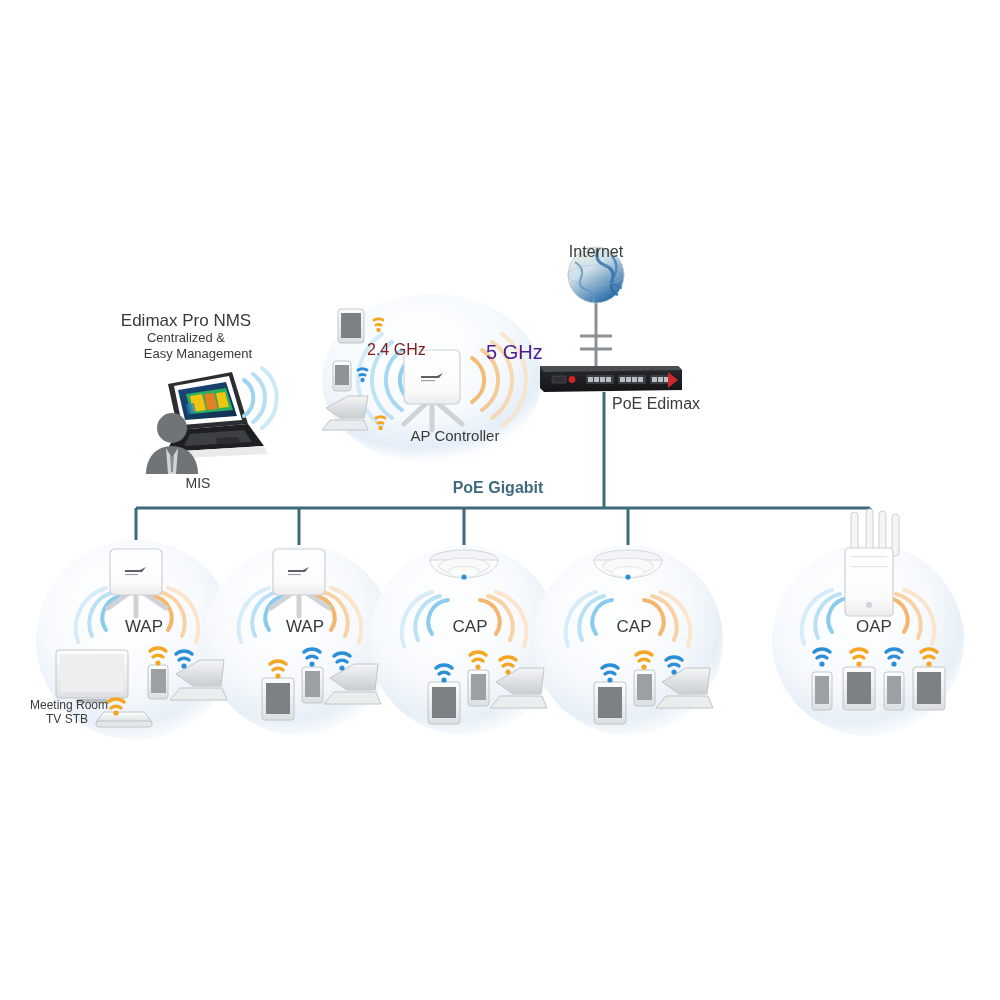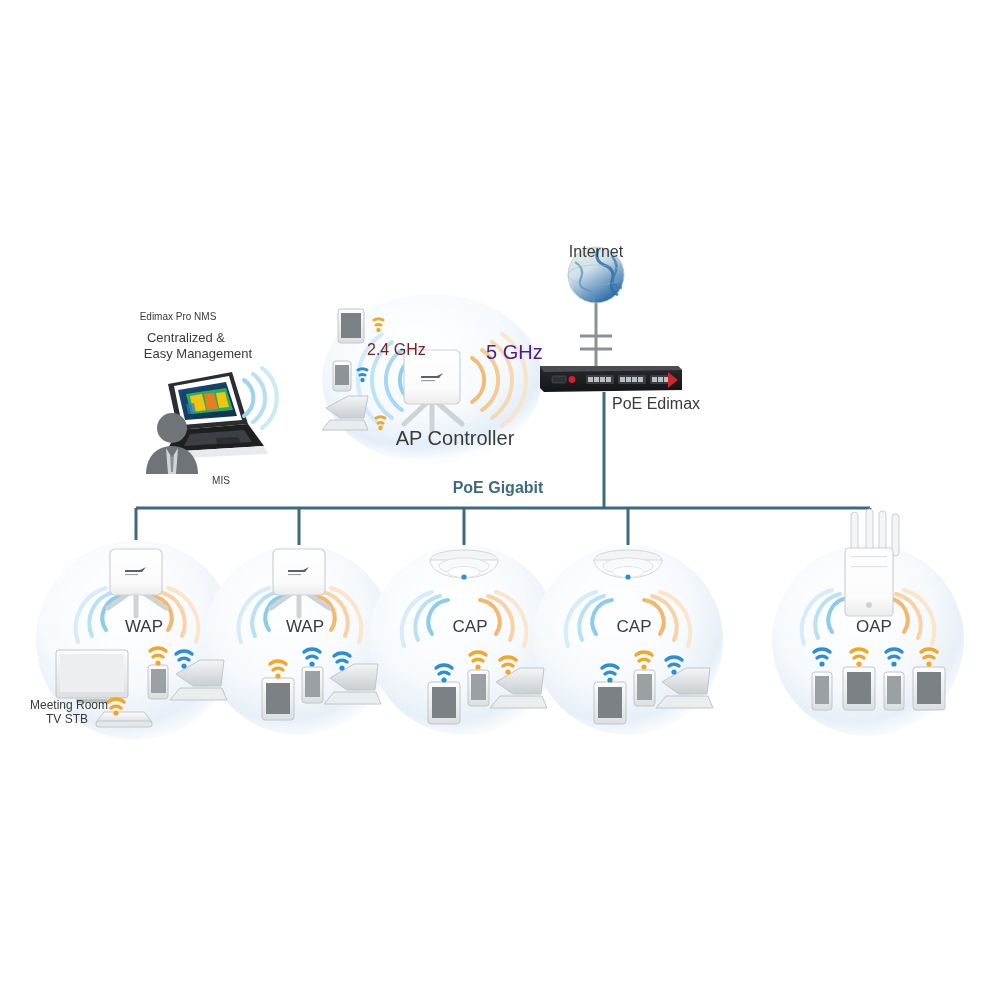--- a/index.html
+++ b/index.html
@@ -441,28 +441,28 @@
       <path d="M921 652 a12 12 0 0 1 16 0" stroke="#f5a623" stroke-width="3.4" fill="none" stroke-linecap="round"></path>
       <path d="M924 658 a8 8 0 0 1 10 0" stroke="#f5a623" stroke-width="3.4" fill="none" stroke-linecap="round"></path>
       <circle cx="929" cy="664" r="2.6"></circle>
     </g>
   </svg>
 
   <div class="lbl ctr" style="left:596px;top:243px;font-size:16px;">Internet</div>
 
   <div class="lbl" style="left:612px;top:395px;font-size:16px;">PoE Edimax</div>
 
-  <div class="lbl ctr" style="left:178px;top:311px;font-size:10px;">Edimax Pro NMS</div>
+  <div class="lbl ctr" style="left:186px;top:311px;font-size:17px;">Edimax Pro NMS</div>
   <div class="lbl ctr" style="left:186px;top:330px;font-size:13px;">Centralized &amp;</div>
   <div class="lbl ctr" style="left:186px;top:346px;font-size:13px;margin-left:12px;">Easy Management</div>
-  <div class="lbl ctr" style="left:198px;top:475px;font-size:10px;margin-left:23px;">MIS</div>
+  <div class="lbl ctr" style="left:198px;top:475px;font-size:14px;">MIS</div>
 
   <div class="lbl" style="left:367px;top:341px;font-size:16px;color:#7f1d1d;">2.4 GHz</div>
   <div class="lbl" style="left:486px;top:341px;font-size:20px;color:#4c1d95;">5 GHz</div>
-  <div class="lbl ctr" style="left:455px;top:427px;font-size:20px;">AP Controller</div>
+  <div class="lbl ctr" style="left:455px;top:427px;font-size:15px;">AP Controller</div>
 
   <div class="lbl ctr" style="left:498px;top:479px;font-size:16px;font-weight:bold;color:#3d6b7d;">PoE Gigabit</div>
 
   <div class="lbl ctr" style="left:144px;top:617px;font-size:17px;">WAP</div>
   <div class="lbl ctr" style="left:305px;top:617px;font-size:17px;">WAP</div>
   <div class="lbl ctr" style="left:470px;top:617px;font-size:17px;">CAP</div>
   <div class="lbl ctr" style="left:634px;top:617px;font-size:17px;">CAP</div>
   <div class="lbl ctr" style="left:874px;top:617px;font-size:17px;">OAP</div>
 
   <div class="lbl" style="left:30px;top:698px;font-size:12px;">Meeting Room</div>

